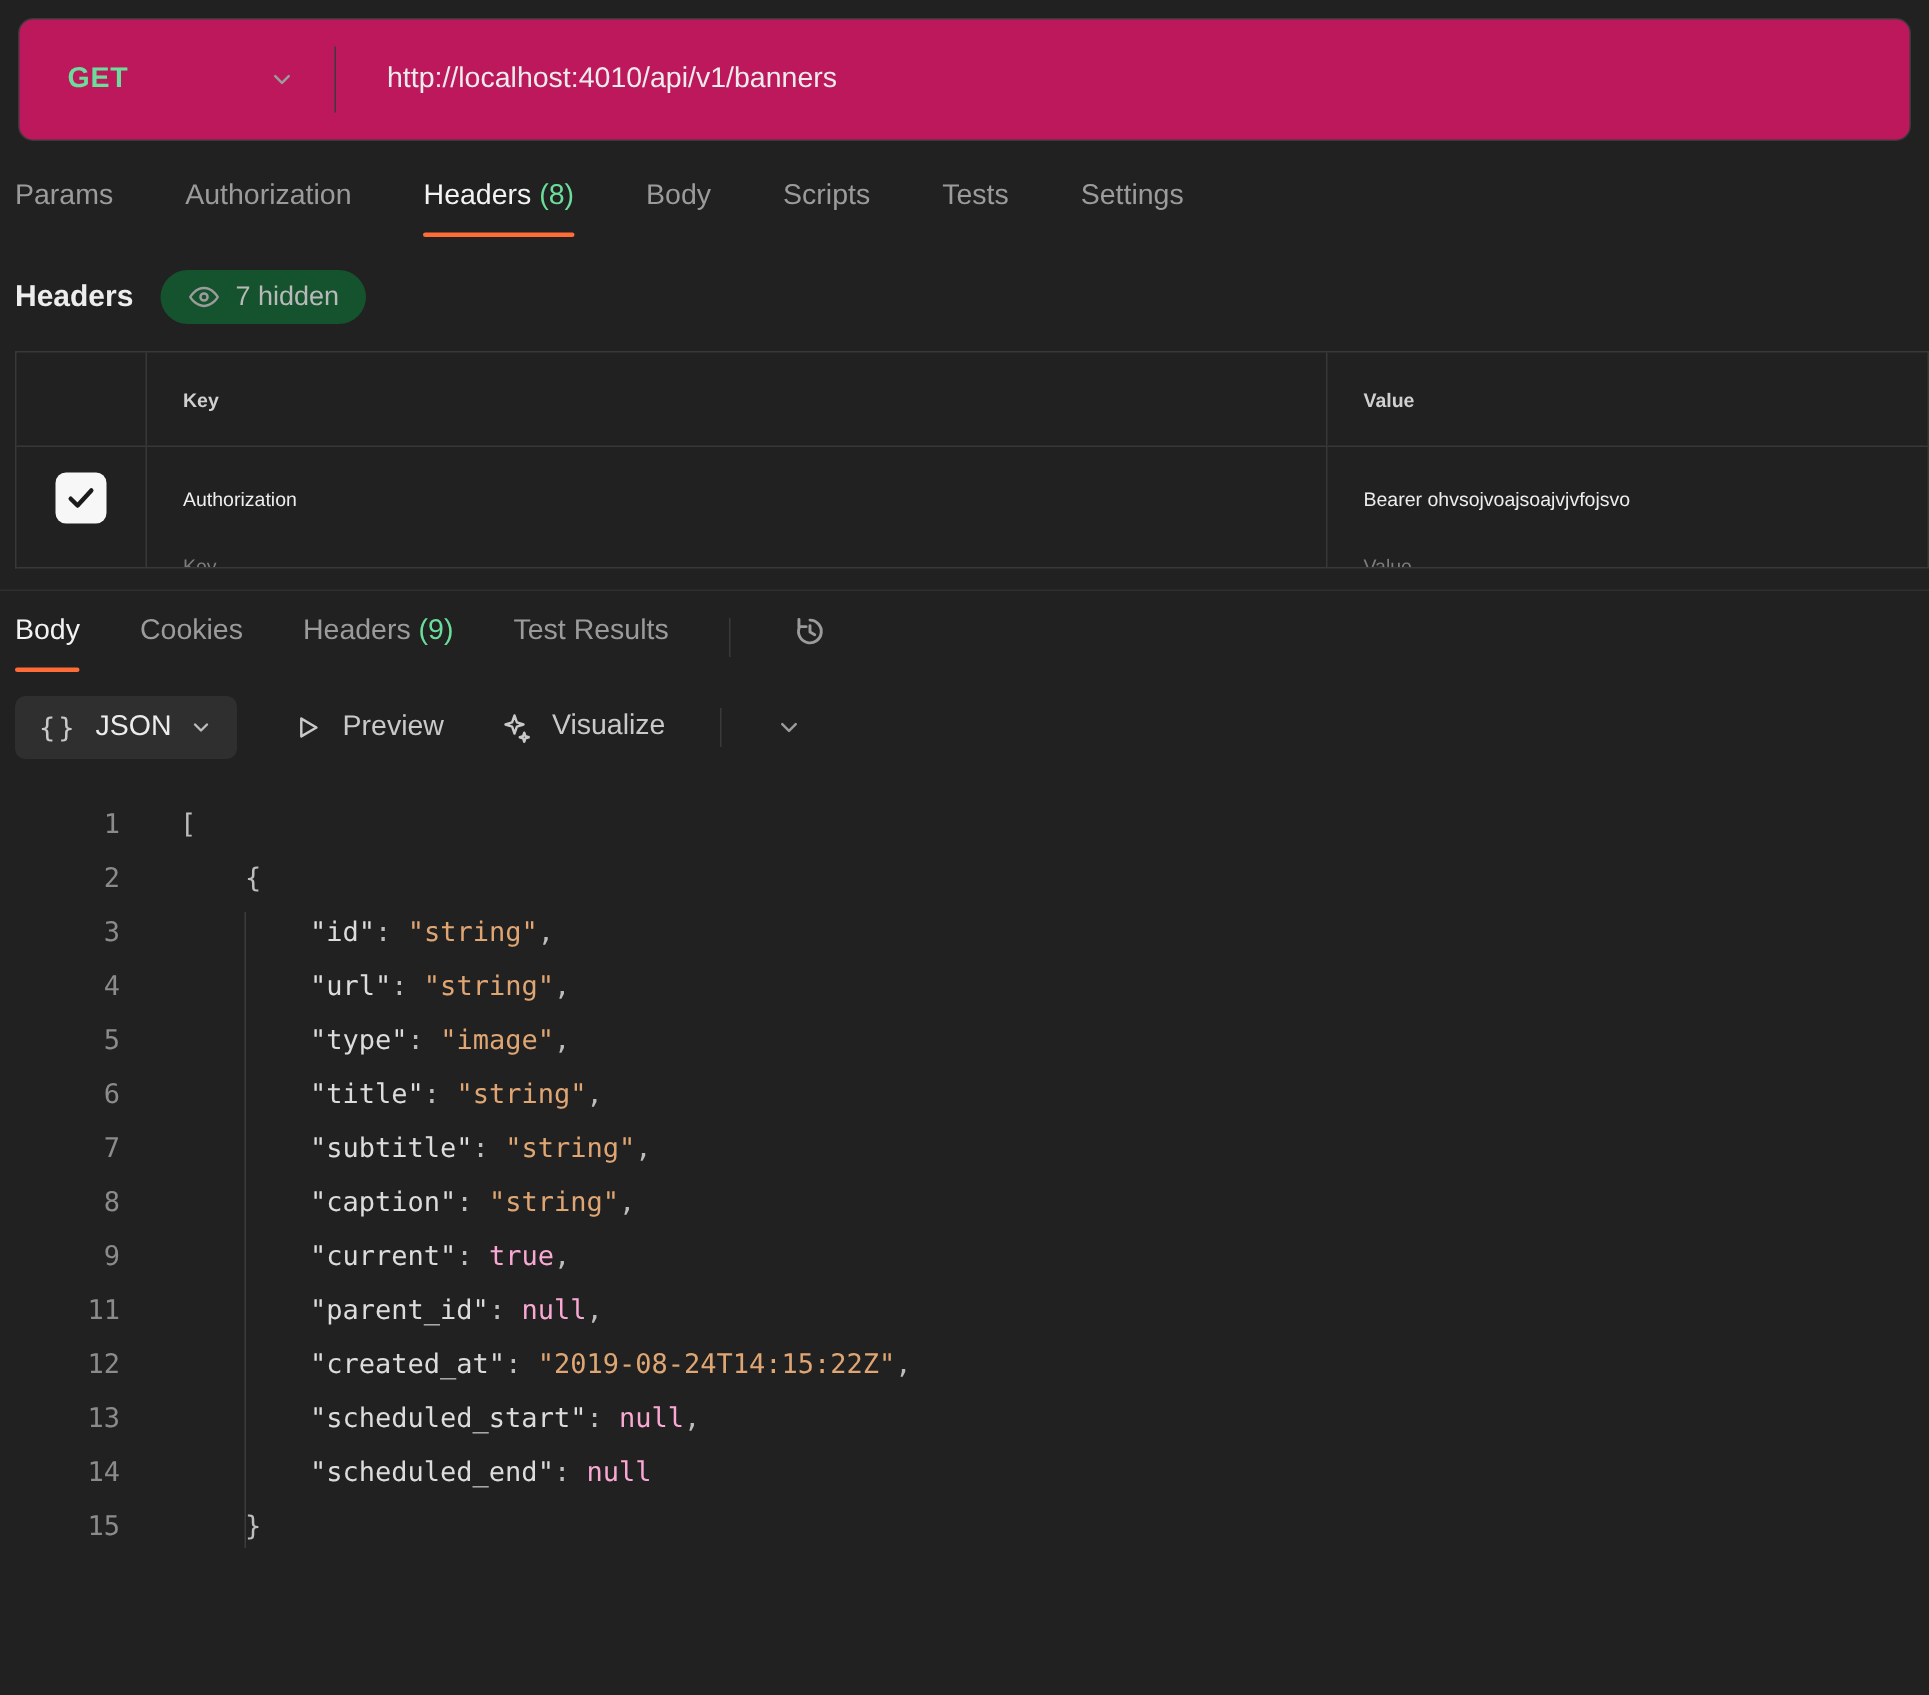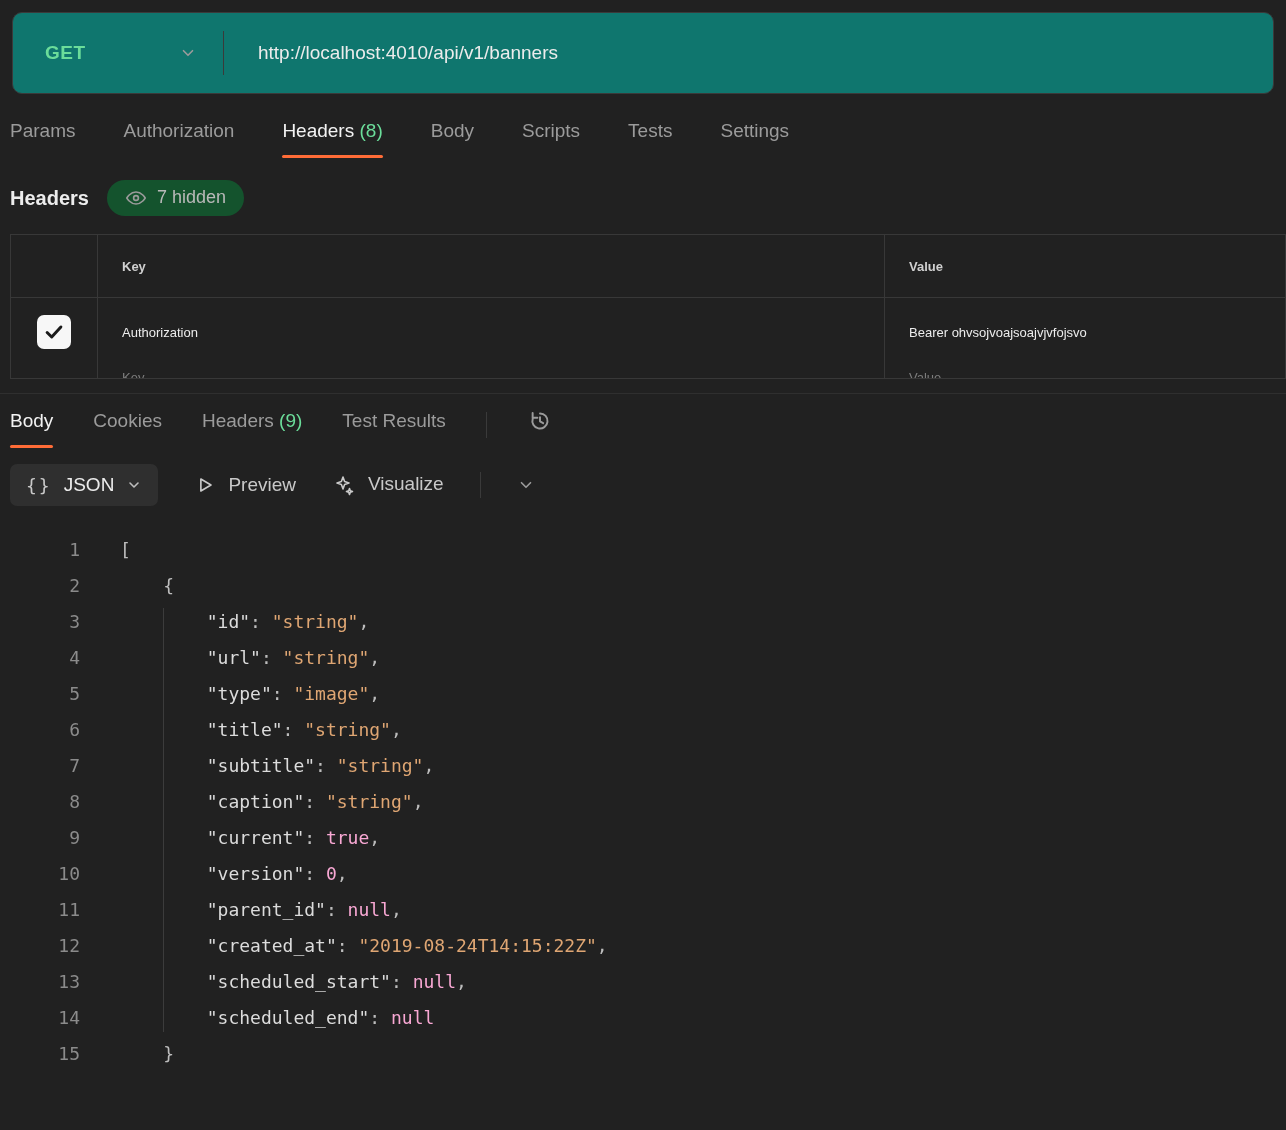--- a/index.html
+++ b/index.html
@@ -7,21 +7,21 @@
   body {
     width:1286px; height:1130px; overflow:hidden;
     background:#212121; color:#e8e8e8;
     font-family:"Liberation Sans", sans-serif;
   }
 
   
   .request-bar {
     display:flex; align-items:center;
     margin:12px 12px 0 12px; height:82px;
-    background:#0f766e; border:1px solid #3a3a3a; border-radius:10px;
+    background:#be185d; border:1px solid #3a3a3a; border-radius:10px;
   }
   .method-select {
     display:flex; align-items:center; justify-content:space-between;
     width:210px; padding:0 26px 0 32px; cursor:pointer; height:100%;
   }
   .method-label { color:#6bdd9a; font-weight:700; font-size:19px; letter-spacing:.5px; }
   .vdivider { width:1px; height:44px; background:#3a3a3a; }
   .url-text { padding-left:34px; font-size:19px; color:#ececec; flex:1; }
 
   
@@ -206,21 +206,20 @@
       <div id="code-lines">
           <div class="code-line"><span class="ln">1</span><span class="lc"><span class="tk-p">[</span></span></div>
           <div class="code-line"><span class="ln">2</span><span class="lc"><span class="tk-p">    {</span></span></div>
           <div class="code-line"><span class="ln">3</span><span class="lc"><span class="tk-p">        </span><span class="tk-k">"id"</span><span class="tk-p">: </span><span class="tk-s">"string"</span><span class="tk-p">,</span></span></div>
           <div class="code-line"><span class="ln">4</span><span class="lc"><span class="tk-p">        </span><span class="tk-k">"url"</span><span class="tk-p">: </span><span class="tk-s">"string"</span><span class="tk-p">,</span></span></div>
           <div class="code-line"><span class="ln">5</span><span class="lc"><span class="tk-p">        </span><span class="tk-k">"type"</span><span class="tk-p">: </span><span class="tk-s">"image"</span><span class="tk-p">,</span></span></div>
           <div class="code-line"><span class="ln">6</span><span class="lc"><span class="tk-p">        </span><span class="tk-k">"title"</span><span class="tk-p">: </span><span class="tk-s">"string"</span><span class="tk-p">,</span></span></div>
           <div class="code-line"><span class="ln">7</span><span class="lc"><span class="tk-p">        </span><span class="tk-k">"subtitle"</span><span class="tk-p">: </span><span class="tk-s">"string"</span><span class="tk-p">,</span></span></div>
           <div class="code-line"><span class="ln">8</span><span class="lc"><span class="tk-p">        </span><span class="tk-k">"caption"</span><span class="tk-p">: </span><span class="tk-s">"string"</span><span class="tk-p">,</span></span></div>
           <div class="code-line"><span class="ln">9</span><span class="lc"><span class="tk-p">        </span><span class="tk-k">"current"</span><span class="tk-p">: </span><span class="tk-b">true</span><span class="tk-p">,</span></span></div>
-          <div class="code-line"><span class="ln">10</span><span class="lc"><span class="tk-p">        </span><span class="tk-k">"version"</span><span class="tk-p">: </span><span class="tk-b">0</span><span class="tk-p">,</span></span></div>
           <div class="code-line"><span class="ln">11</span><span class="lc"><span class="tk-p">        </span><span class="tk-k">"parent_id"</span><span class="tk-p">: </span><span class="tk-b">null</span><span class="tk-p">,</span></span></div>
           <div class="code-line"><span class="ln">12</span><span class="lc"><span class="tk-p">        </span><span class="tk-k">"created_at"</span><span class="tk-p">: </span><span class="tk-s">"2019-08-24T14:15:22Z"</span><span class="tk-p">,</span></span></div>
           <div class="code-line"><span class="ln">13</span><span class="lc"><span class="tk-p">        </span><span class="tk-k">"scheduled_start"</span><span class="tk-p">: </span><span class="tk-b">null</span><span class="tk-p">,</span></span></div>
           <div class="code-line"><span class="ln">14</span><span class="lc"><span class="tk-p">        </span><span class="tk-k">"scheduled_end"</span><span class="tk-p">: </span><span class="tk-b">null</span></span></div>
           <div class="code-line"><span class="ln">15</span><span class="lc"><span class="tk-p">    }</span></span></div>
         </div>
     </div>
   </div>
 
 </div>

